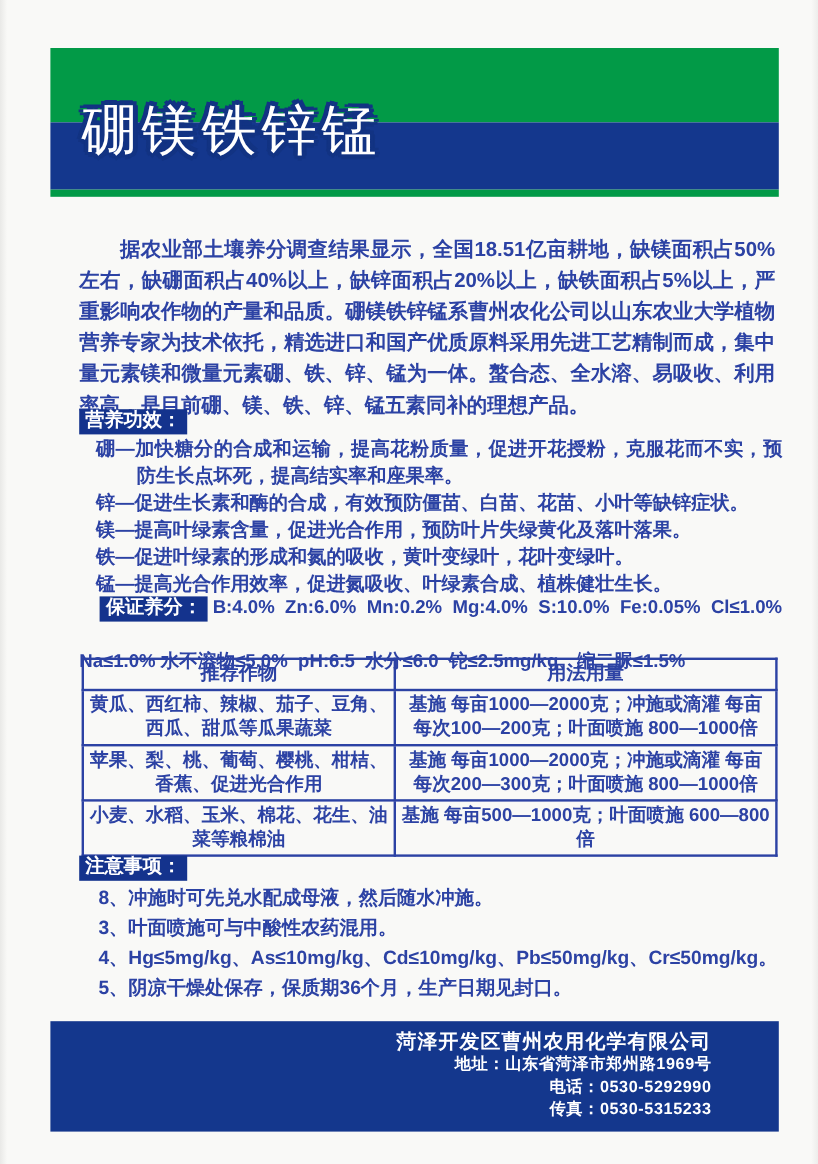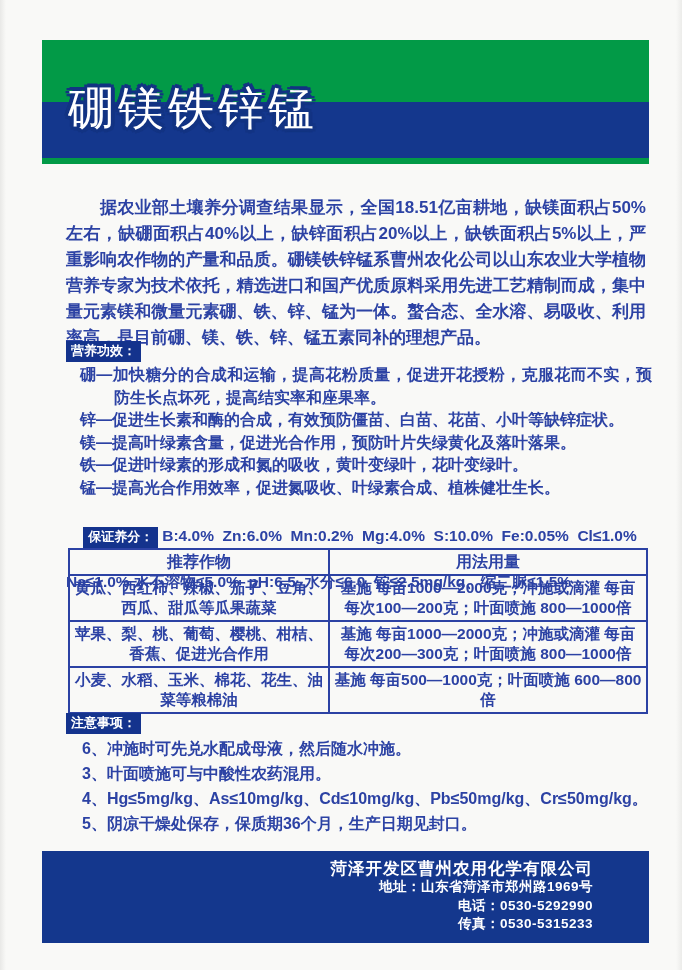--- a/index.html
+++ b/index.html
@@ -46,21 +46,21 @@
     font-size: 17px;
     line-height: 26px;
     text-align: justify;
     text-indent: 2em;
     font-weight: bold;
   }
   .badge {
     display: inline-block;
     background: #14338d;
     color: #ffffff;
-    font-size: 13px;
+    font-size: 16px;
     font-weight: bold;
     padding: 1px 5px 2px 5px;
     line-height: 18px;
   }
   .badge-efficacy   { position: absolute; left: 66px; top: 341px; }
   .efficacy-list {
     position: absolute;
     left: 64px; top: 364px;
     width: 588px;
     font-size: 16px;
@@ -68,21 +68,21 @@
     font-weight: bold;
   }
   .eff-item {
     padding-left: 50px;
     text-indent: -34px;
     text-align: justify;
   }
   
   .nutrients {
     position: absolute;
-    left: 66px; top: 504px;
+    left: 66px; top: 475px;
     width: 586px;
     font-size: 15.5px;
     font-weight: bold;
     line-height: 21px;
     white-space: pre-wrap;
   }
   .nutrients .line1 { margin-left: 4px; }
   .nutrients .line2 { margin-top: 2px; }
   
   .crops-table {
@@ -189,21 +189,21 @@
       </tr>
       <tr>
         <td>小麦、水稻、玉米、棉花、花生、油菜等粮棉油</td>
         <td>基施 每亩500—1000克；叶面喷施 600—800倍</td>
       </tr>
     </tbody>
   </table>
 
   <span class="badge badge-precautions">注意事项：</span>
   <div class="precaution-list">
-    <p>6、冲施时可先兑水配成母液，然后随水冲施。</p>
+    <p>8、冲施时可先兑水配成母液，然后随水冲施。</p>
     <p>3、叶面喷施可与中酸性农药混用。</p>
     <p>4、Hg≤5mg/kg、As≤10mg/kg、Cd≤10mg/kg、Pb≤50mg/kg、Cr≤50mg/kg。</p>
     <p>5、阴凉干燥处保存，保质期36个月，生产日期见封口。</p>
   </div>
 
   <div class="footer">
     <div class="company">菏泽开发区曹州农用化学有限公司</div>
     <div class="detail">地址：山东省菏泽市郑州路1969号</div>
     <div class="detail">电话：0530-5292990</div>
     <div class="detail">传真：0530-5315233</div>

